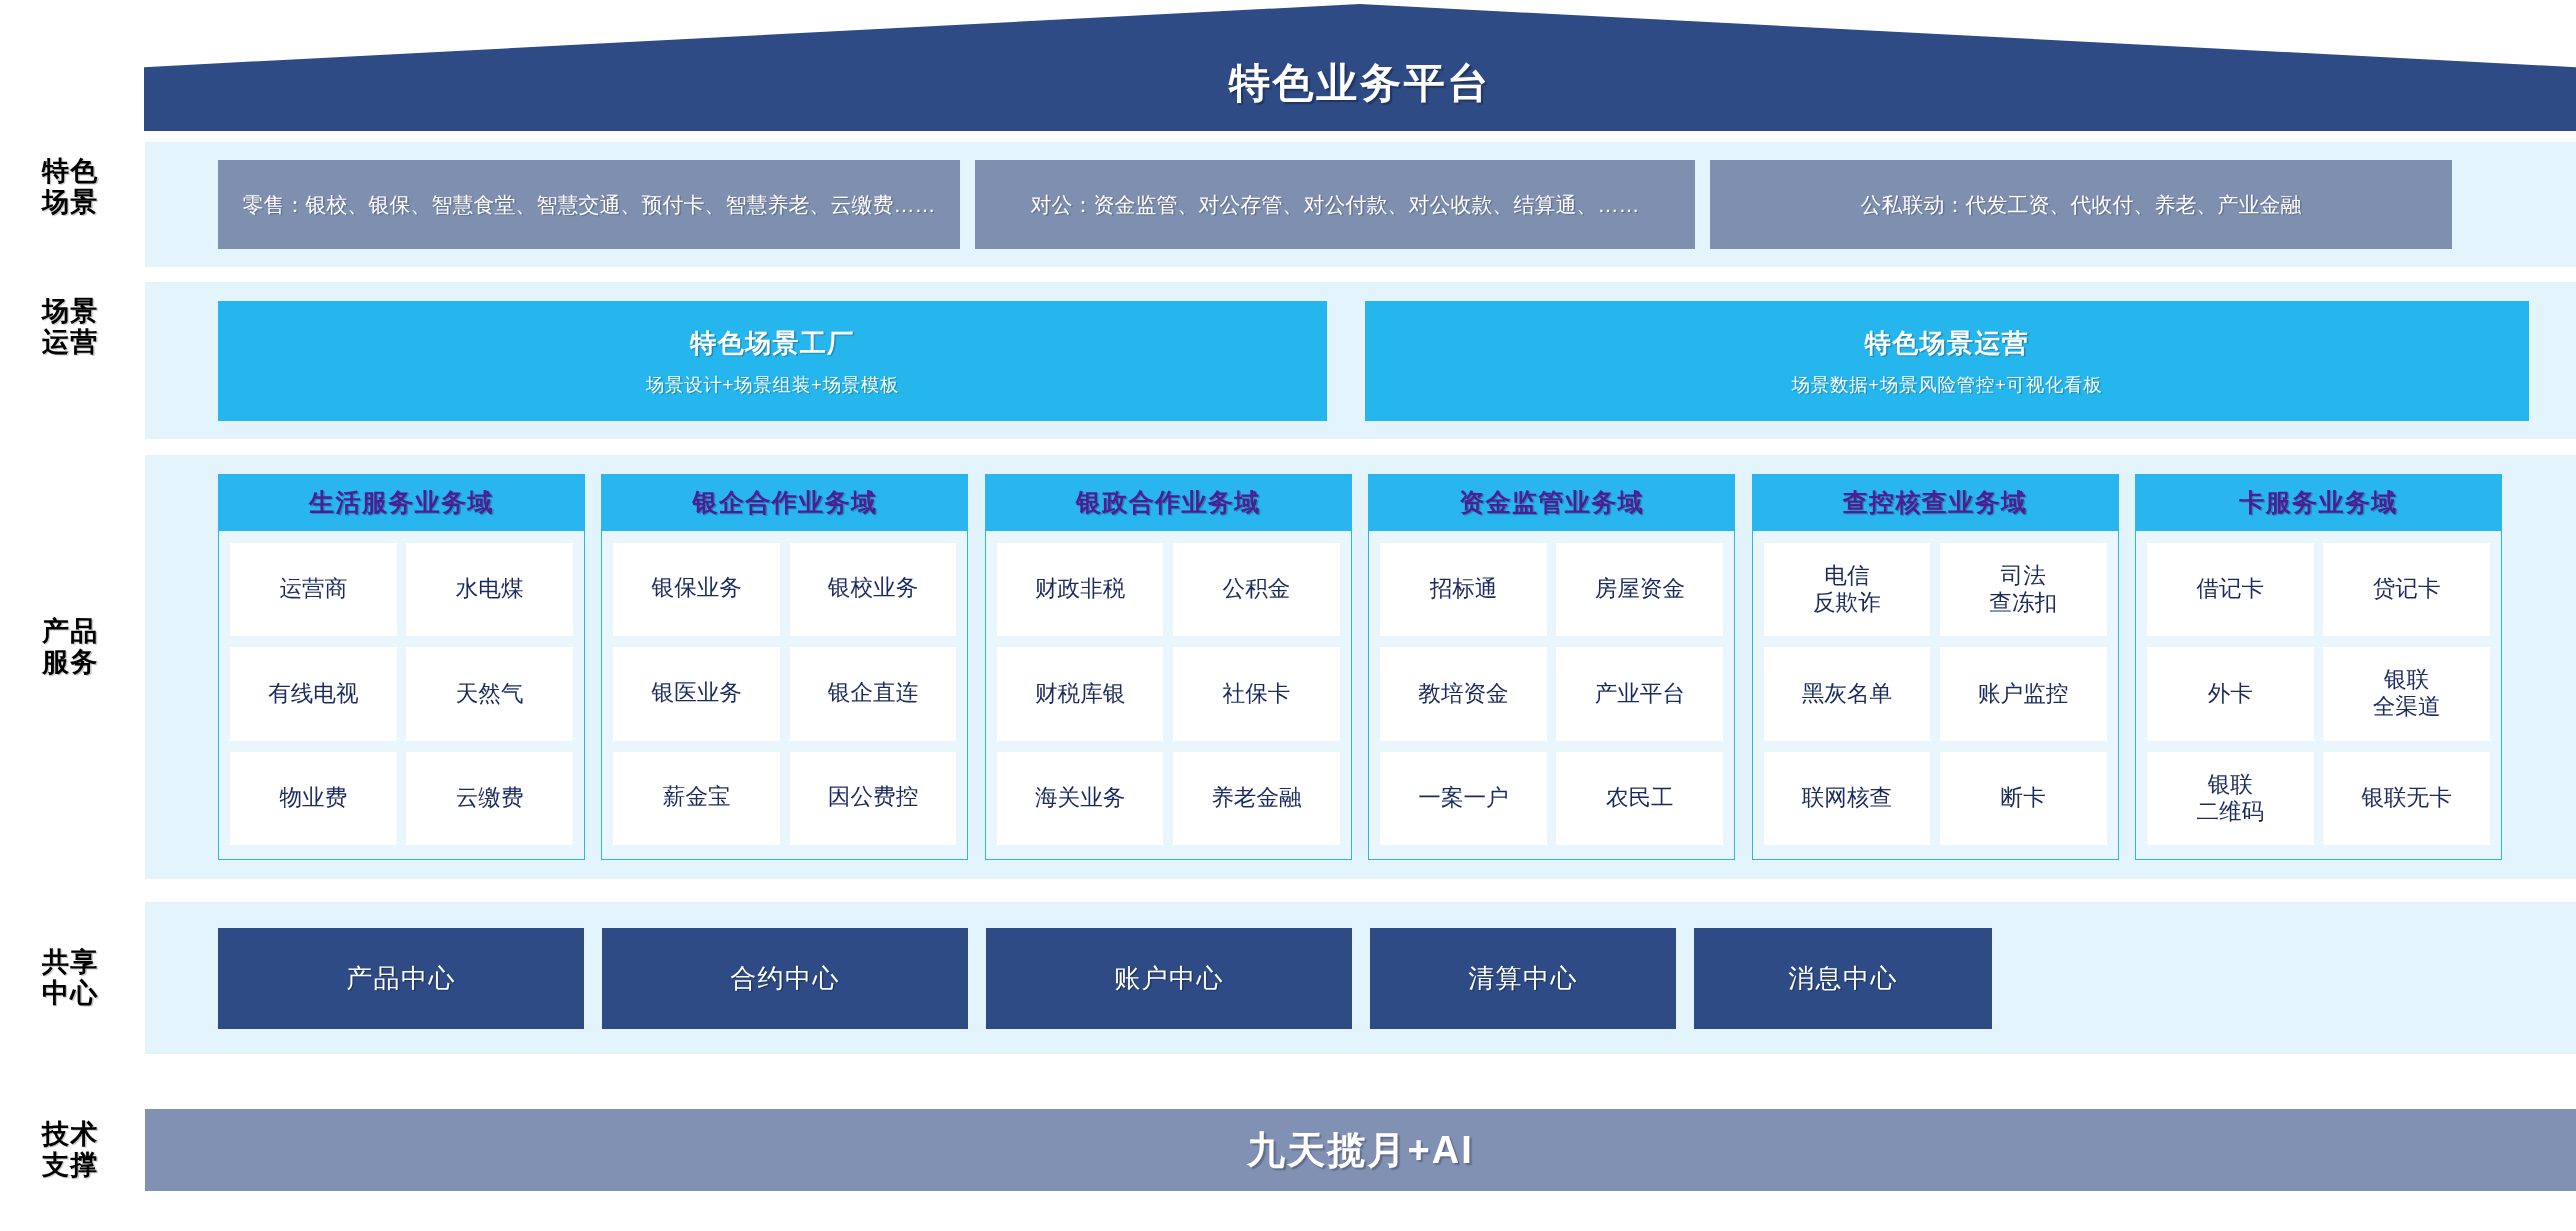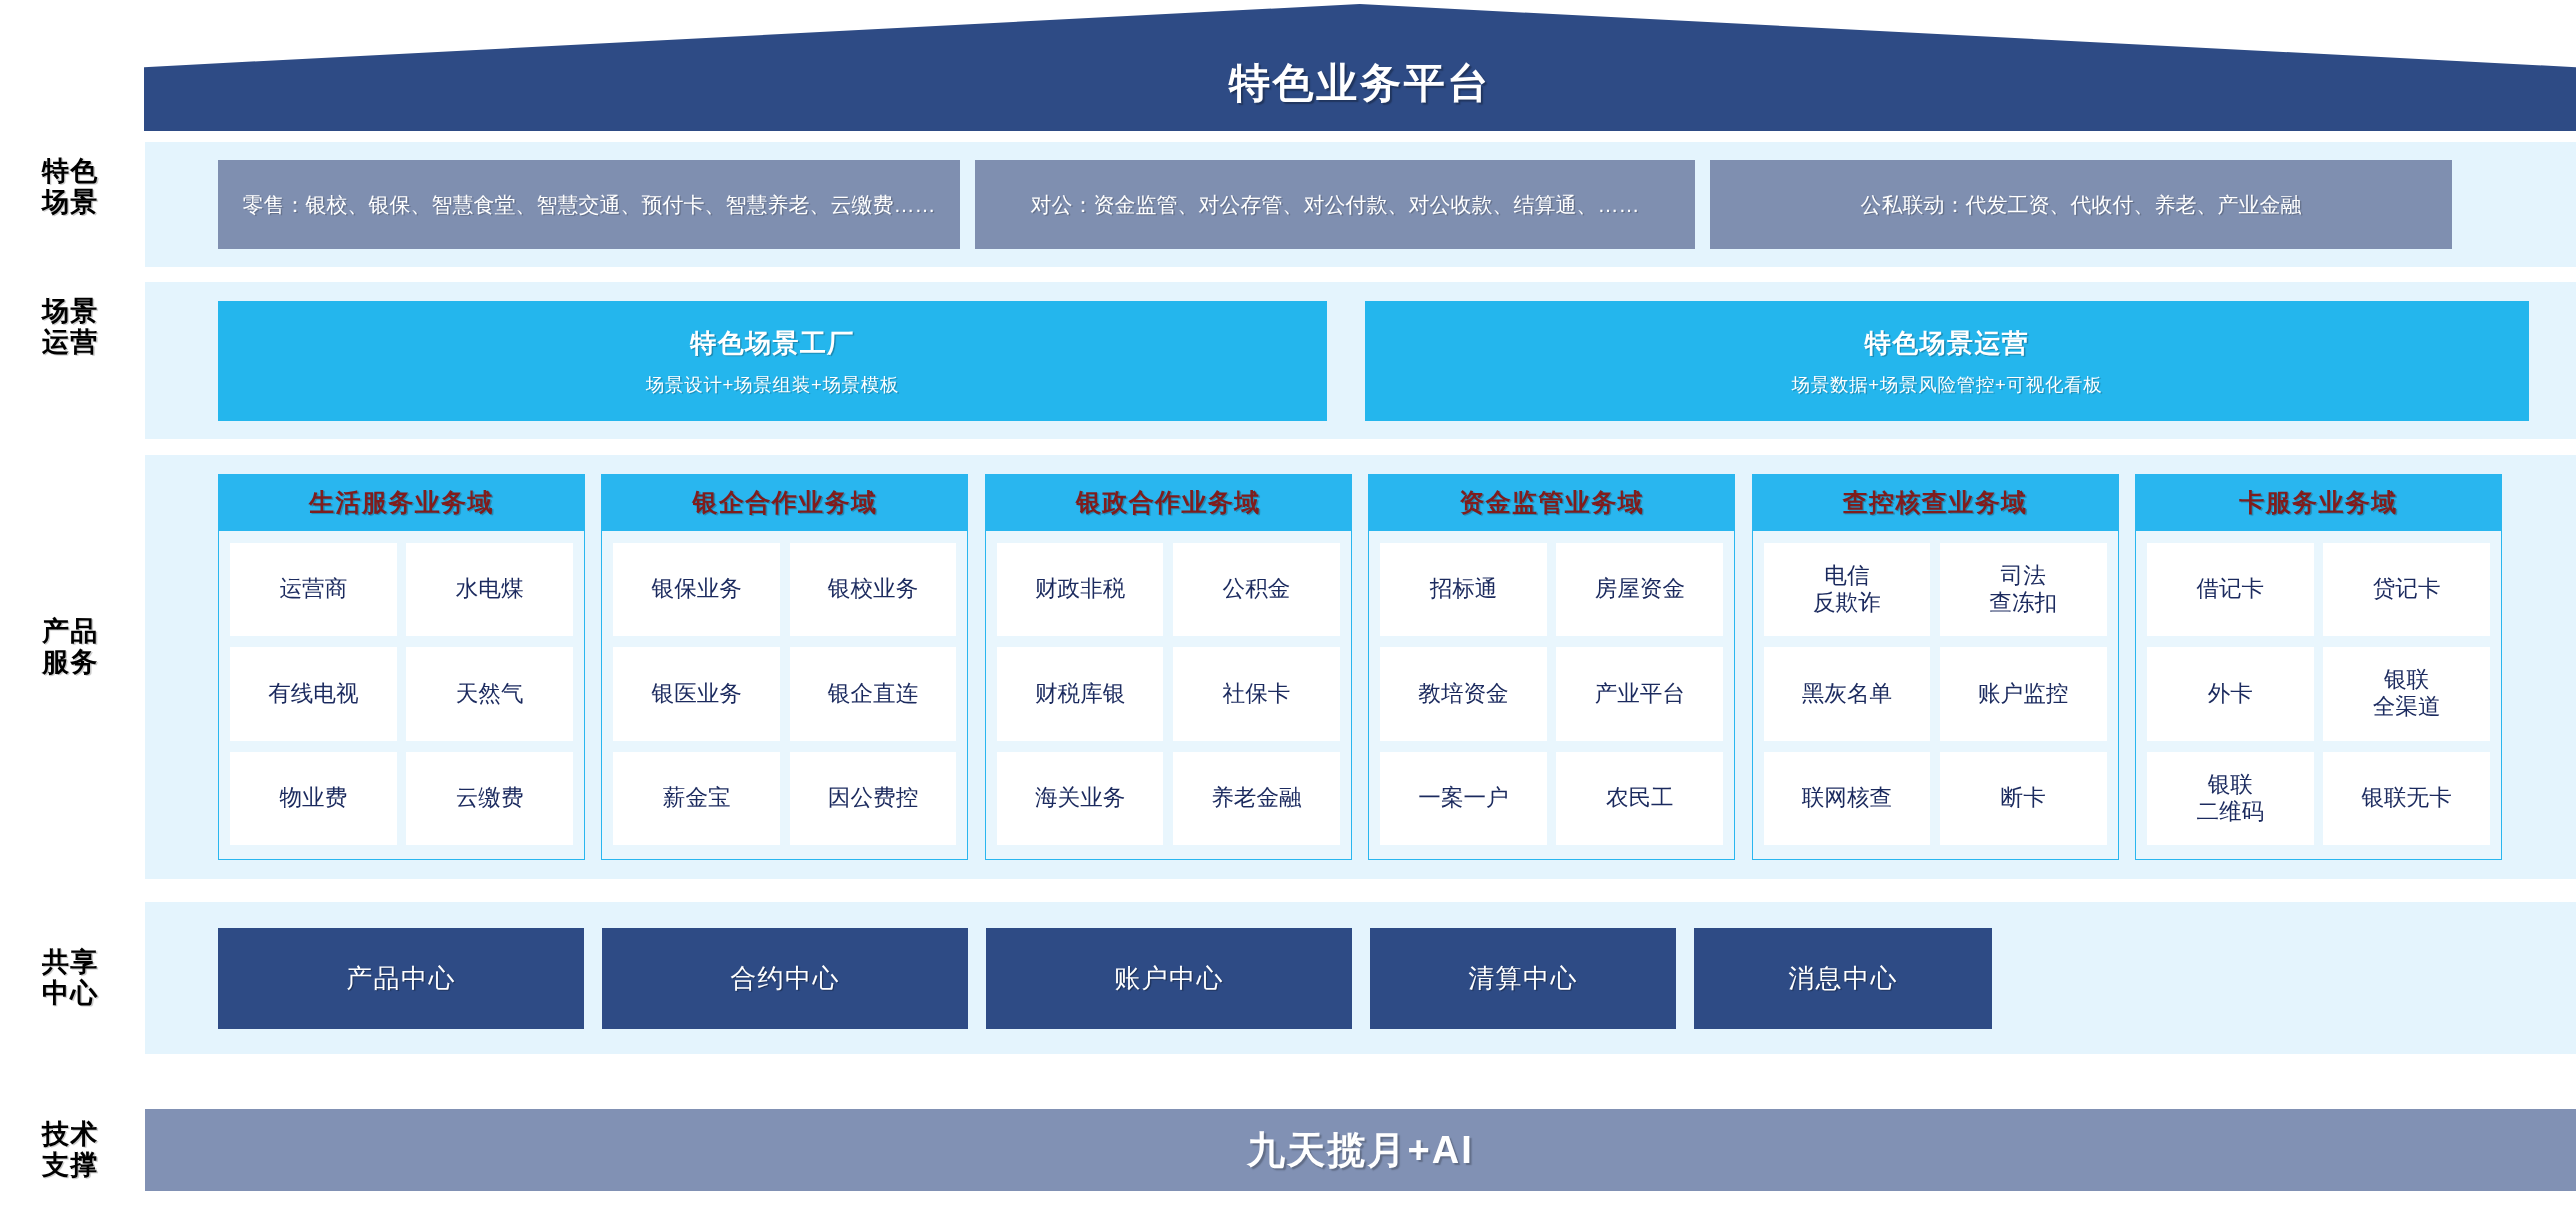--- a/index.html
+++ b/index.html
@@ -54,21 +54,21 @@
   .ops-title{font-size:26px;font-weight:bold;letter-spacing:1.4px;text-shadow:1.4px 1.4px 0.7px rgba(0,0,0,.25);margin-bottom:11px;}
   .ops-sub{font-size:18.5px;letter-spacing:0.7px;text-shadow:1.4px 1.4px 0.7px rgba(0,0,0,.22);}
 
   
   .domains-row{position:absolute;display:flex;gap:16.4px;}
   .domain-card{
     width:367px;border:1.4px solid #29b6ef;background:#e9f6fd;box-sizing:border-box;
     display:flex;flex-direction:column;
   }
   .domain-head{
-    background:#29b6ef;color:#7f1d1d;font-size:25px;font-weight:bold;
+    background:#29b6ef;color:#4c1d95;font-size:25px;font-weight:bold;
     letter-spacing:1.4px;text-align:center;padding:11px 0 11.6px;
     text-shadow:1.4px 1.4px 0.7px rgba(0,0,0,.25);
   }
   .domain-body{
     flex:1;display:grid;grid-template-columns:1fr 1fr;
     grid-auto-rows:1fr;gap:11px 9.6px;padding:12.3px 11px 13.7px;box-sizing:border-box;
   }
   .domain-cell{
     background:#ffffff;color:#1b2a5e;font-size:22.6px;line-height:1.18;
     display:flex;align-items:center;justify-content:center;text-align:center;
@@ -141,21 +141,21 @@
       <div class="domain-body">
         <div class="domain-cell">运营商</div>
         <div class="domain-cell">水电煤</div>
         <div class="domain-cell">有线电视</div>
         <div class="domain-cell">天然气</div>
         <div class="domain-cell">物业费</div>
         <div class="domain-cell">云缴费</div>
       </div>
     </div>
 
-    <div class="domain-card" style="height:386px;">
+    <div class="domain-card" style="height:386px;font-family:Liberation Mono, monospace;">
       <div class="domain-head">银企合作业务域</div>
       <div class="domain-body">
         <div class="domain-cell">银保业务</div>
         <div class="domain-cell">银校业务</div>
         <div class="domain-cell">银医业务</div>
         <div class="domain-cell">银企直连</div>
         <div class="domain-cell">薪金宝</div>
         <div class="domain-cell">因公费控</div>
       </div>
     </div>

